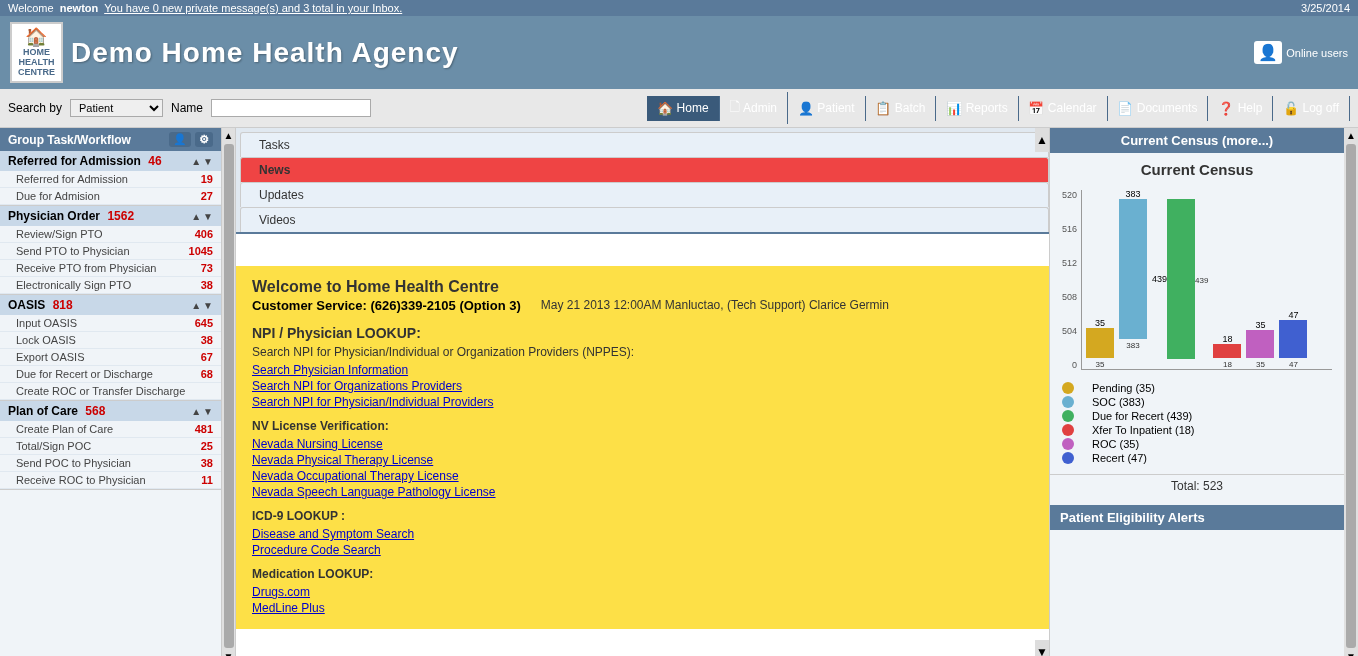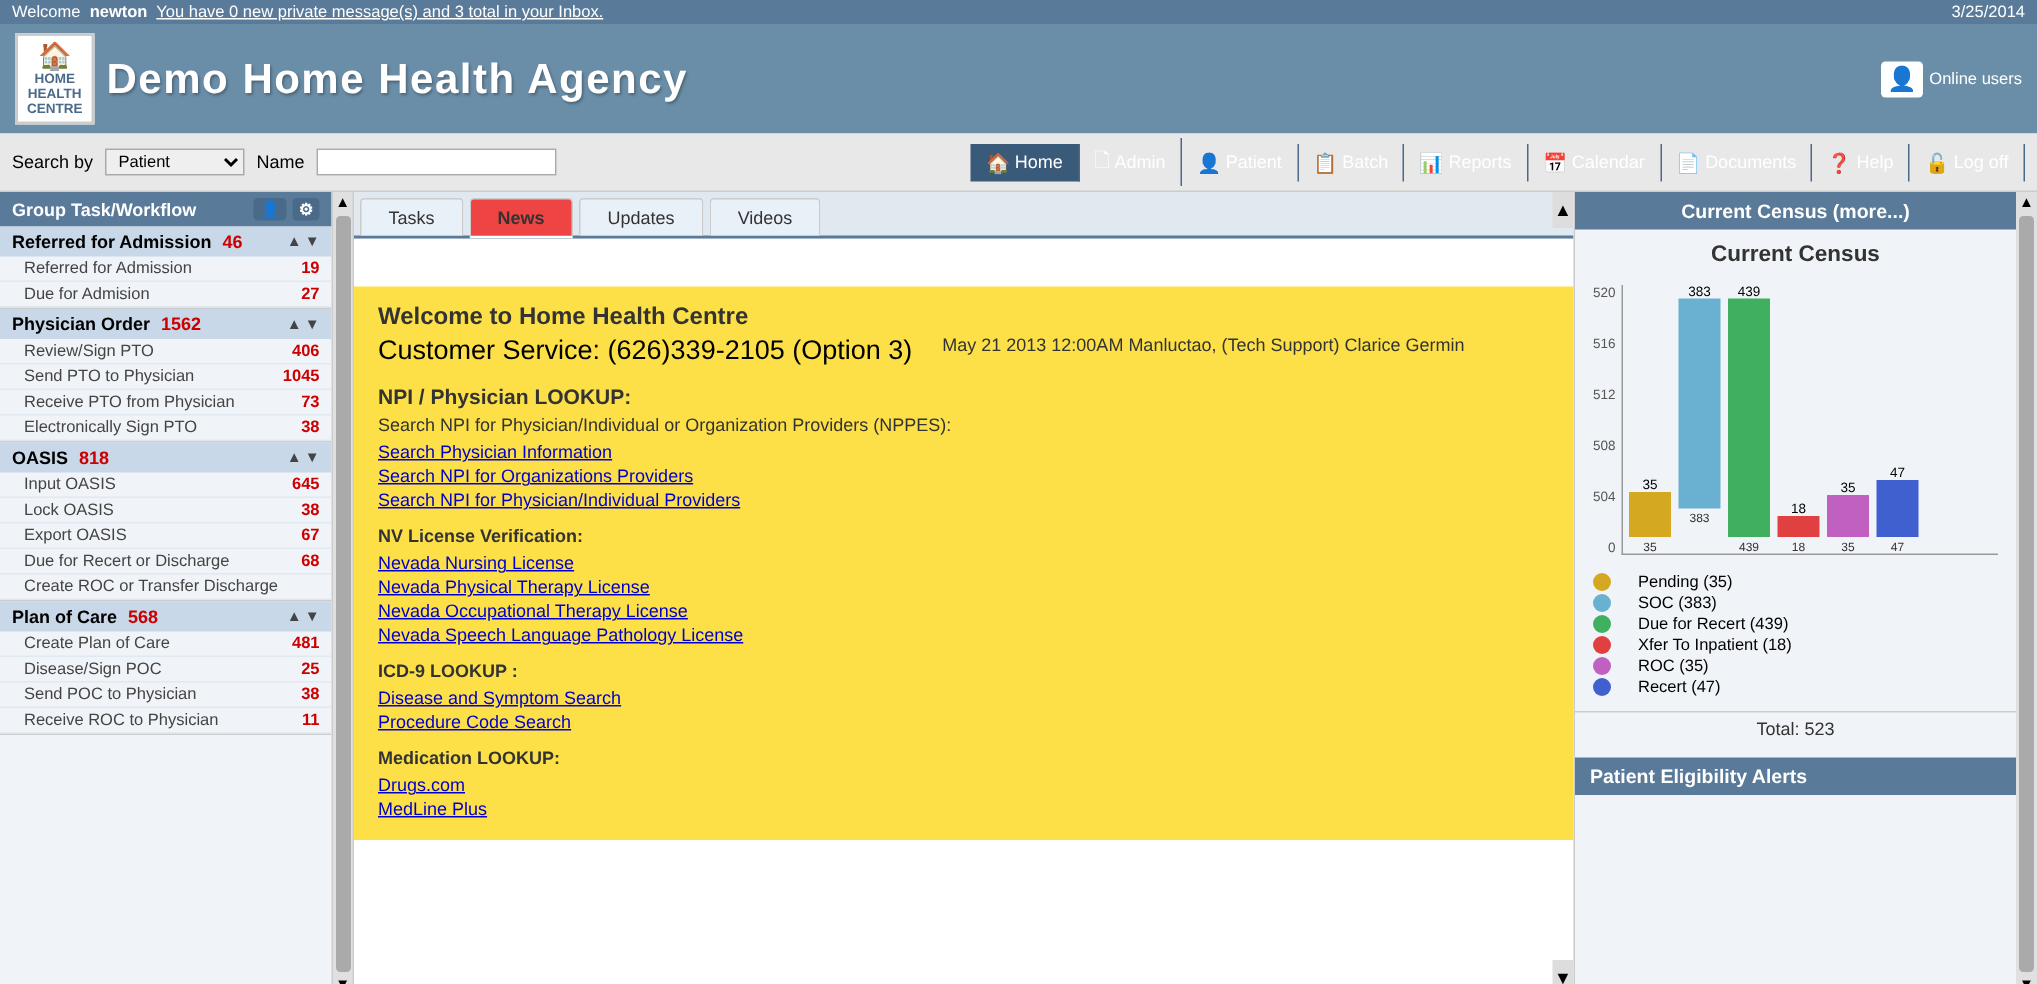--- a/index.html
+++ b/index.html
@@ -49,29 +49,29 @@
     .sidebar-item .item-count { color: #c00; font-weight: bold; }
     .sidebar-item a { color: #444; text-decoration: none; }
 
     
     #content-area { display: flex; flex: 1; overflow: hidden; }
 
     
     #main-content { flex: 1; overflow-y: auto; padding: 0; position: relative; }
 
     
-    #tabs { display: flex; background: #e0e8f0; border-bottom: 2px solid #5a7a9a; padding-top: 4px; }
+    #tabs { display: flex; background: #e0e8f0; border-bottom: 2px solid #5a7a9a; padding-top: 4px; flex-direction: column; }
     .tab { padding: 5px 18px; font-size: 12px; cursor: pointer; border: 1px solid #ccc; border-bottom: none; margin-left: 4px; background: #e8f0f8; color: #333; border-radius: 3px 3px 0 0; }
     .tab.active { background: #ef4444; font-weight: bold; border-bottom: 2px solid #fff; margin-bottom: -2px; }
 
     
     #content-body { padding: 12px 16px; background: #fde047; margin-top: 32px; }
     #content-body h2 { color: #333; font-size: 16px; margin-bottom: 2px; }
     #content-body .service-info { display: flex; gap: 20px; margin-bottom: 8px; }
-    #content-body .service-info .phone { font-weight: normal; font-size: 18px; }
+    #content-body .service-info .phone { font-weight: bold; font-size: 13px; }
     #content-body .service-info .date-info { color: #333; font-size: 12px; }
     #content-body h3 { color: #333; font-size: 14px; margin: 12px 0 4px; }
     #content-body p { margin-bottom: 4px; color: #333; font-size: 12px; }
     #content-body a { color: #0000cc; text-decoration: underline; font-size: 12px; display: block; margin-bottom: 2px; }
     .section-label { font-weight: bold; color: #333; margin: 10px 0 4px; font-size: 12px; }
 
     
     #right-panel { width: 295px; min-width: 295px; background: #f0f4f8; border-left: 1px solid #ccc; overflow-y: auto; padding: 0; }
     #census-header { background: #5a7a9a; color: #fff; padding: 5px 10px; font-size: 13px; font-weight: bold; text-align: center; cursor: pointer; }
     #census-title { text-align: center; font-size: 15px; font-weight: bold; color: #333; padding: 8px 0 4px; }
@@ -256,21 +256,21 @@
         <div class="arrows">
           <span class="arrow-btn">▲</span>
           <span class="arrow-btn">▼</span>
         </div>
       </div>
       <div class="sidebar-item">
         <span class="item-label"><a href="#">Create Plan of Care</a></span>
         <span class="item-count">481</span>
       </div>
       <div class="sidebar-item">
-        <span class="item-label"><a href="#">Disease/Sign POC</a></span>
+        <span class="item-label"><a href="#">Total/Sign POC</a></span>
         <span class="item-count">25</span>
       </div>
       <div class="sidebar-item">
         <span class="item-label"><a href="#">Send POC to Physician</a></span>
         <span class="item-count">38</span>
       </div>
       <div class="sidebar-item">
         <span class="item-label"><a href="#">Receive ROC to Physician</a></span>
         <span class="item-count">11</span>
       </div>
@@ -347,21 +347,21 @@
             <div class="bar-col" style="display:flex;flex-direction:column;align-items:center;justify-content:flex-end;height:180px;">
               <span style="font-size:9px;">35</span>
               <div style="width:28px; height:30px; background:#d4a820;"></div>
               <span class="bar-label" style="font-size:8px;">35</span>
             </div>
             <div class="bar-col" style="display:flex;flex-direction:column;align-items:center;justify-content:flex-start;height:180px;">
               <span style="font-size:9px;">383</span>
               <div style="width:28px; height:140px; background:#6ab0d0;"></div>
               <span class="bar-label" style="font-size:8px;">383</span>
             </div>
-            <div class="bar-col" style="display:flex;flex-direction:column;align-items:center;justify-content:flex-end;height:180px;">
+            <div class="bar-col" style="display:flex;flex-direction:row;align-items:center;justify-content:flex-end;height:180px;">
               <span style="font-size:9px;">439</span>
               <div style="width:28px; height:160px; background:#40b060;"></div>
               <span class="bar-label" style="font-size:8px;">439</span>
             </div>
             <div class="bar-col" style="display:flex;flex-direction:column;align-items:center;justify-content:flex-end;height:180px;">
               <span style="font-size:9px;">18</span>
               <div style="width:28px; height:14px; background:#e04040;"></div>
               <span class="bar-label" style="font-size:8px;">18</span>
             </div>
             <div class="bar-col" style="display:flex;flex-direction:column;align-items:center;justify-content:flex-end;height:180px;">

